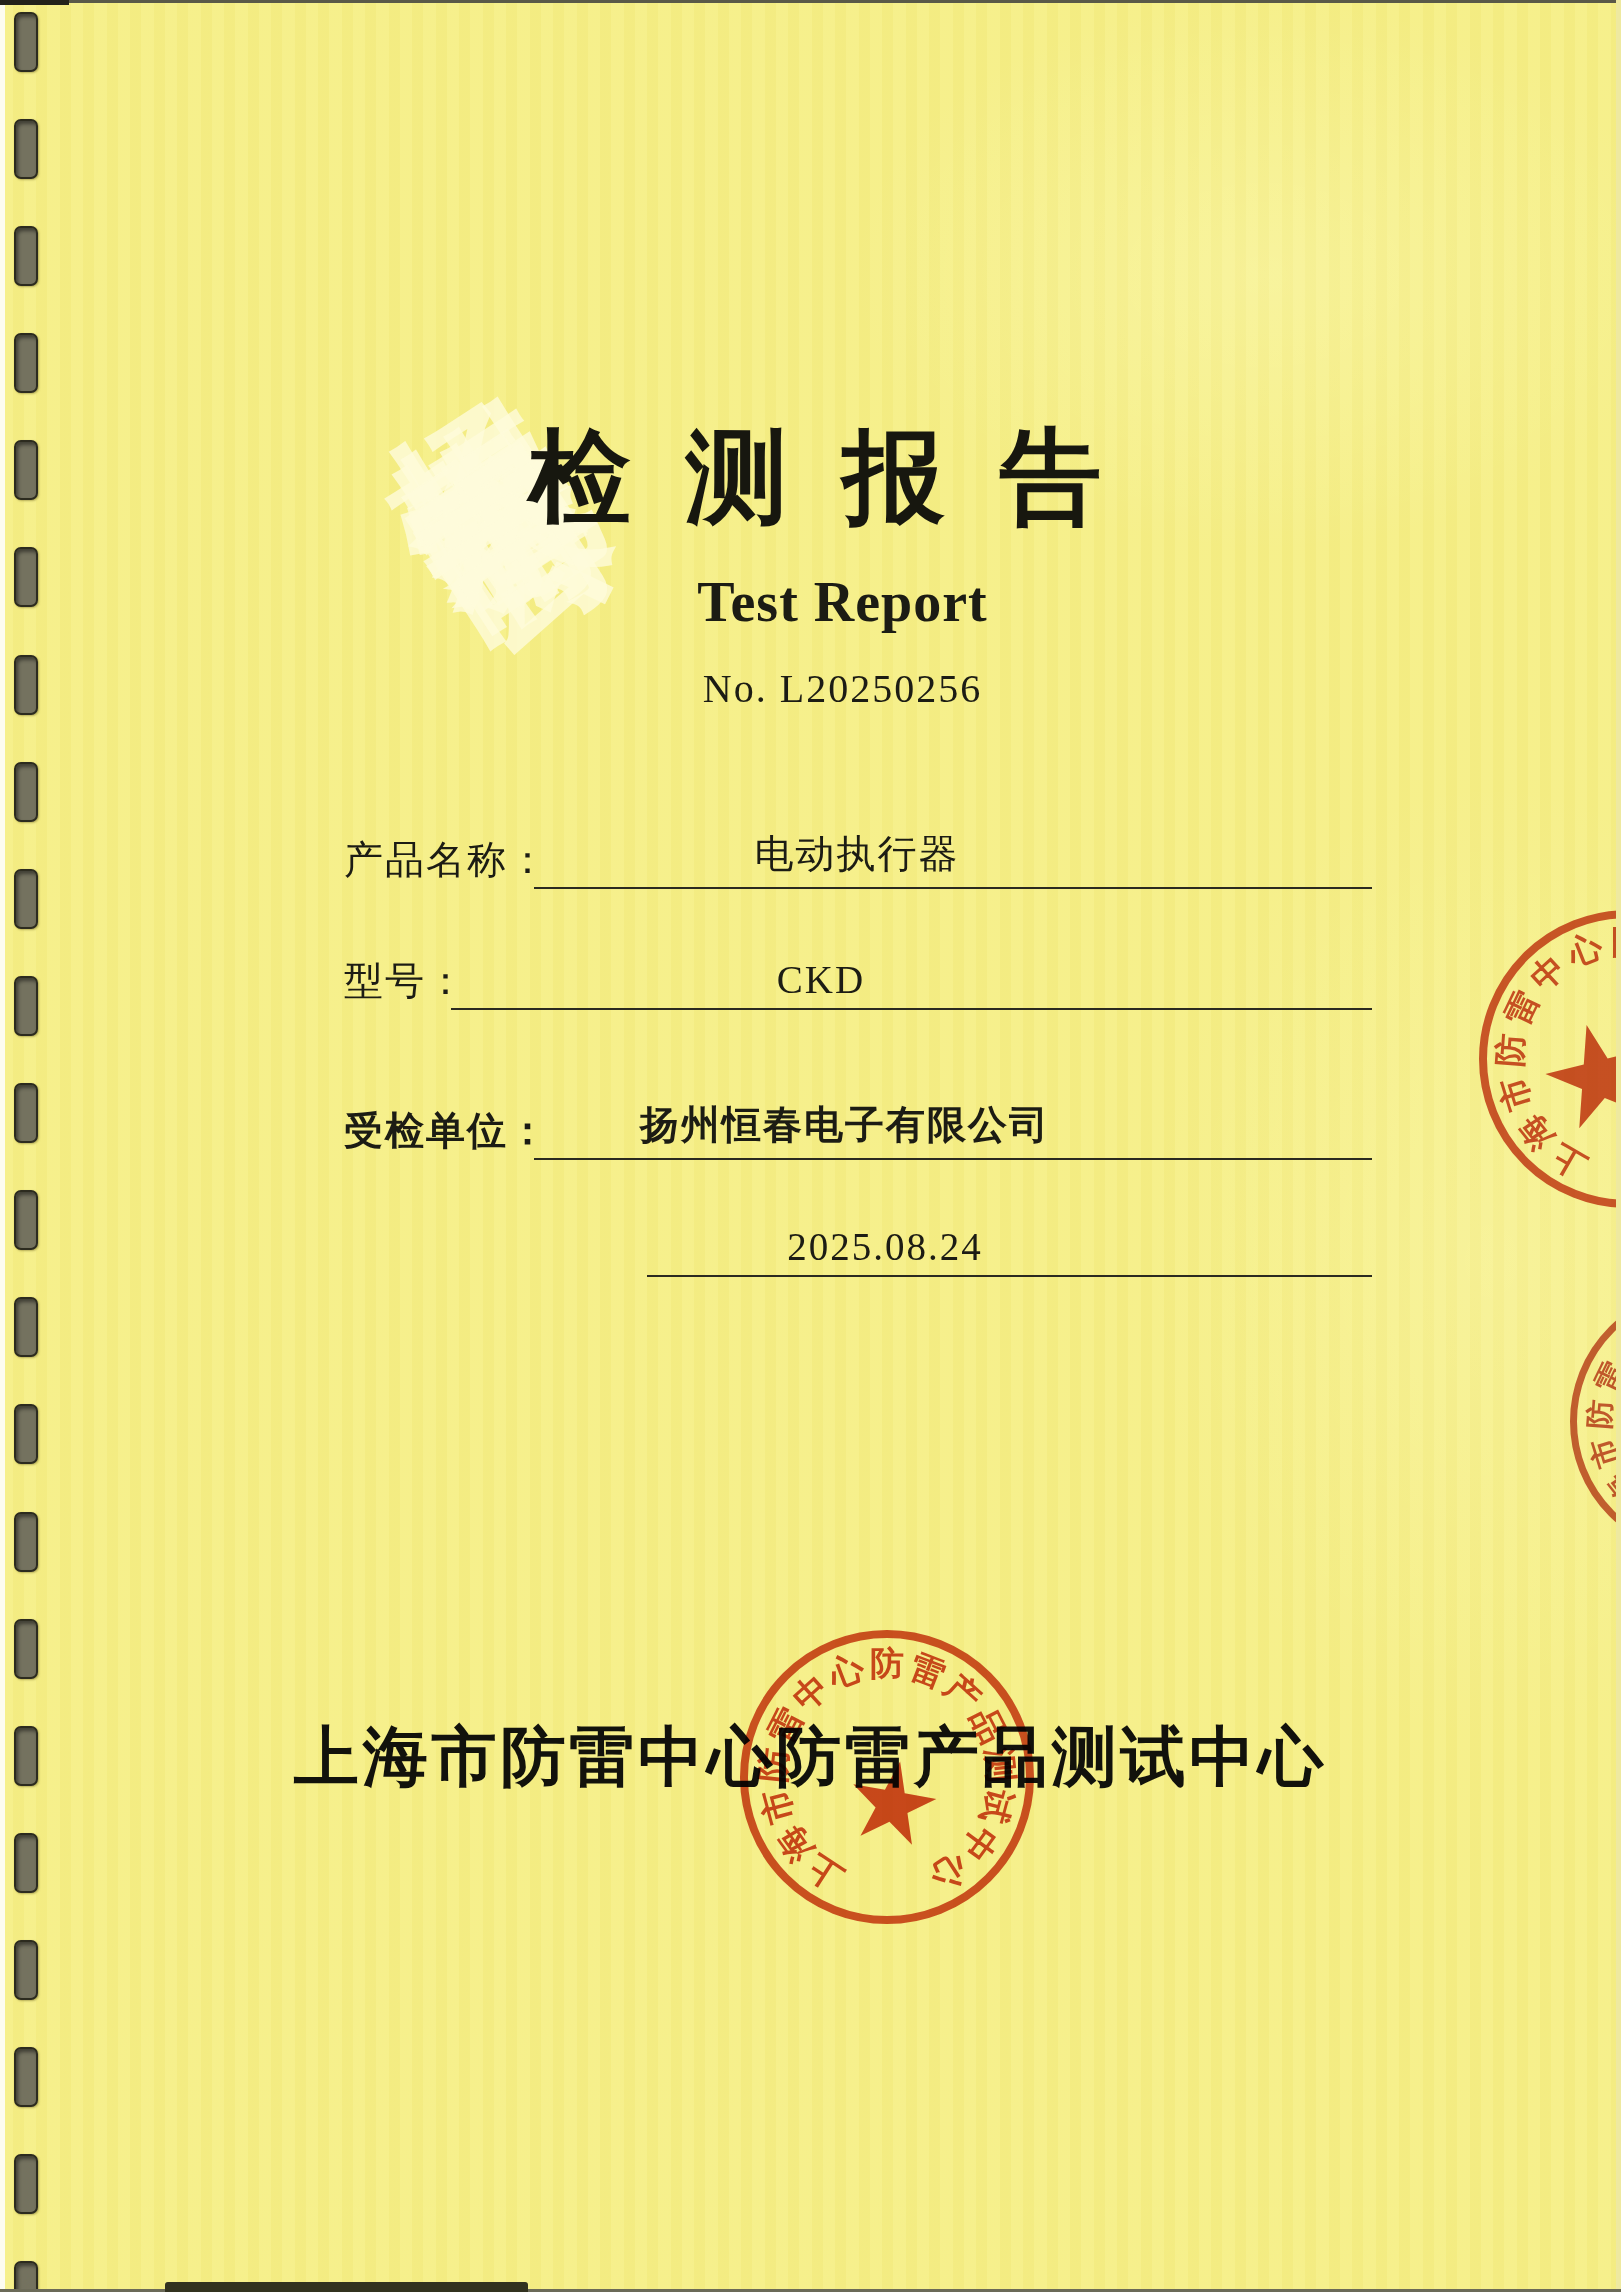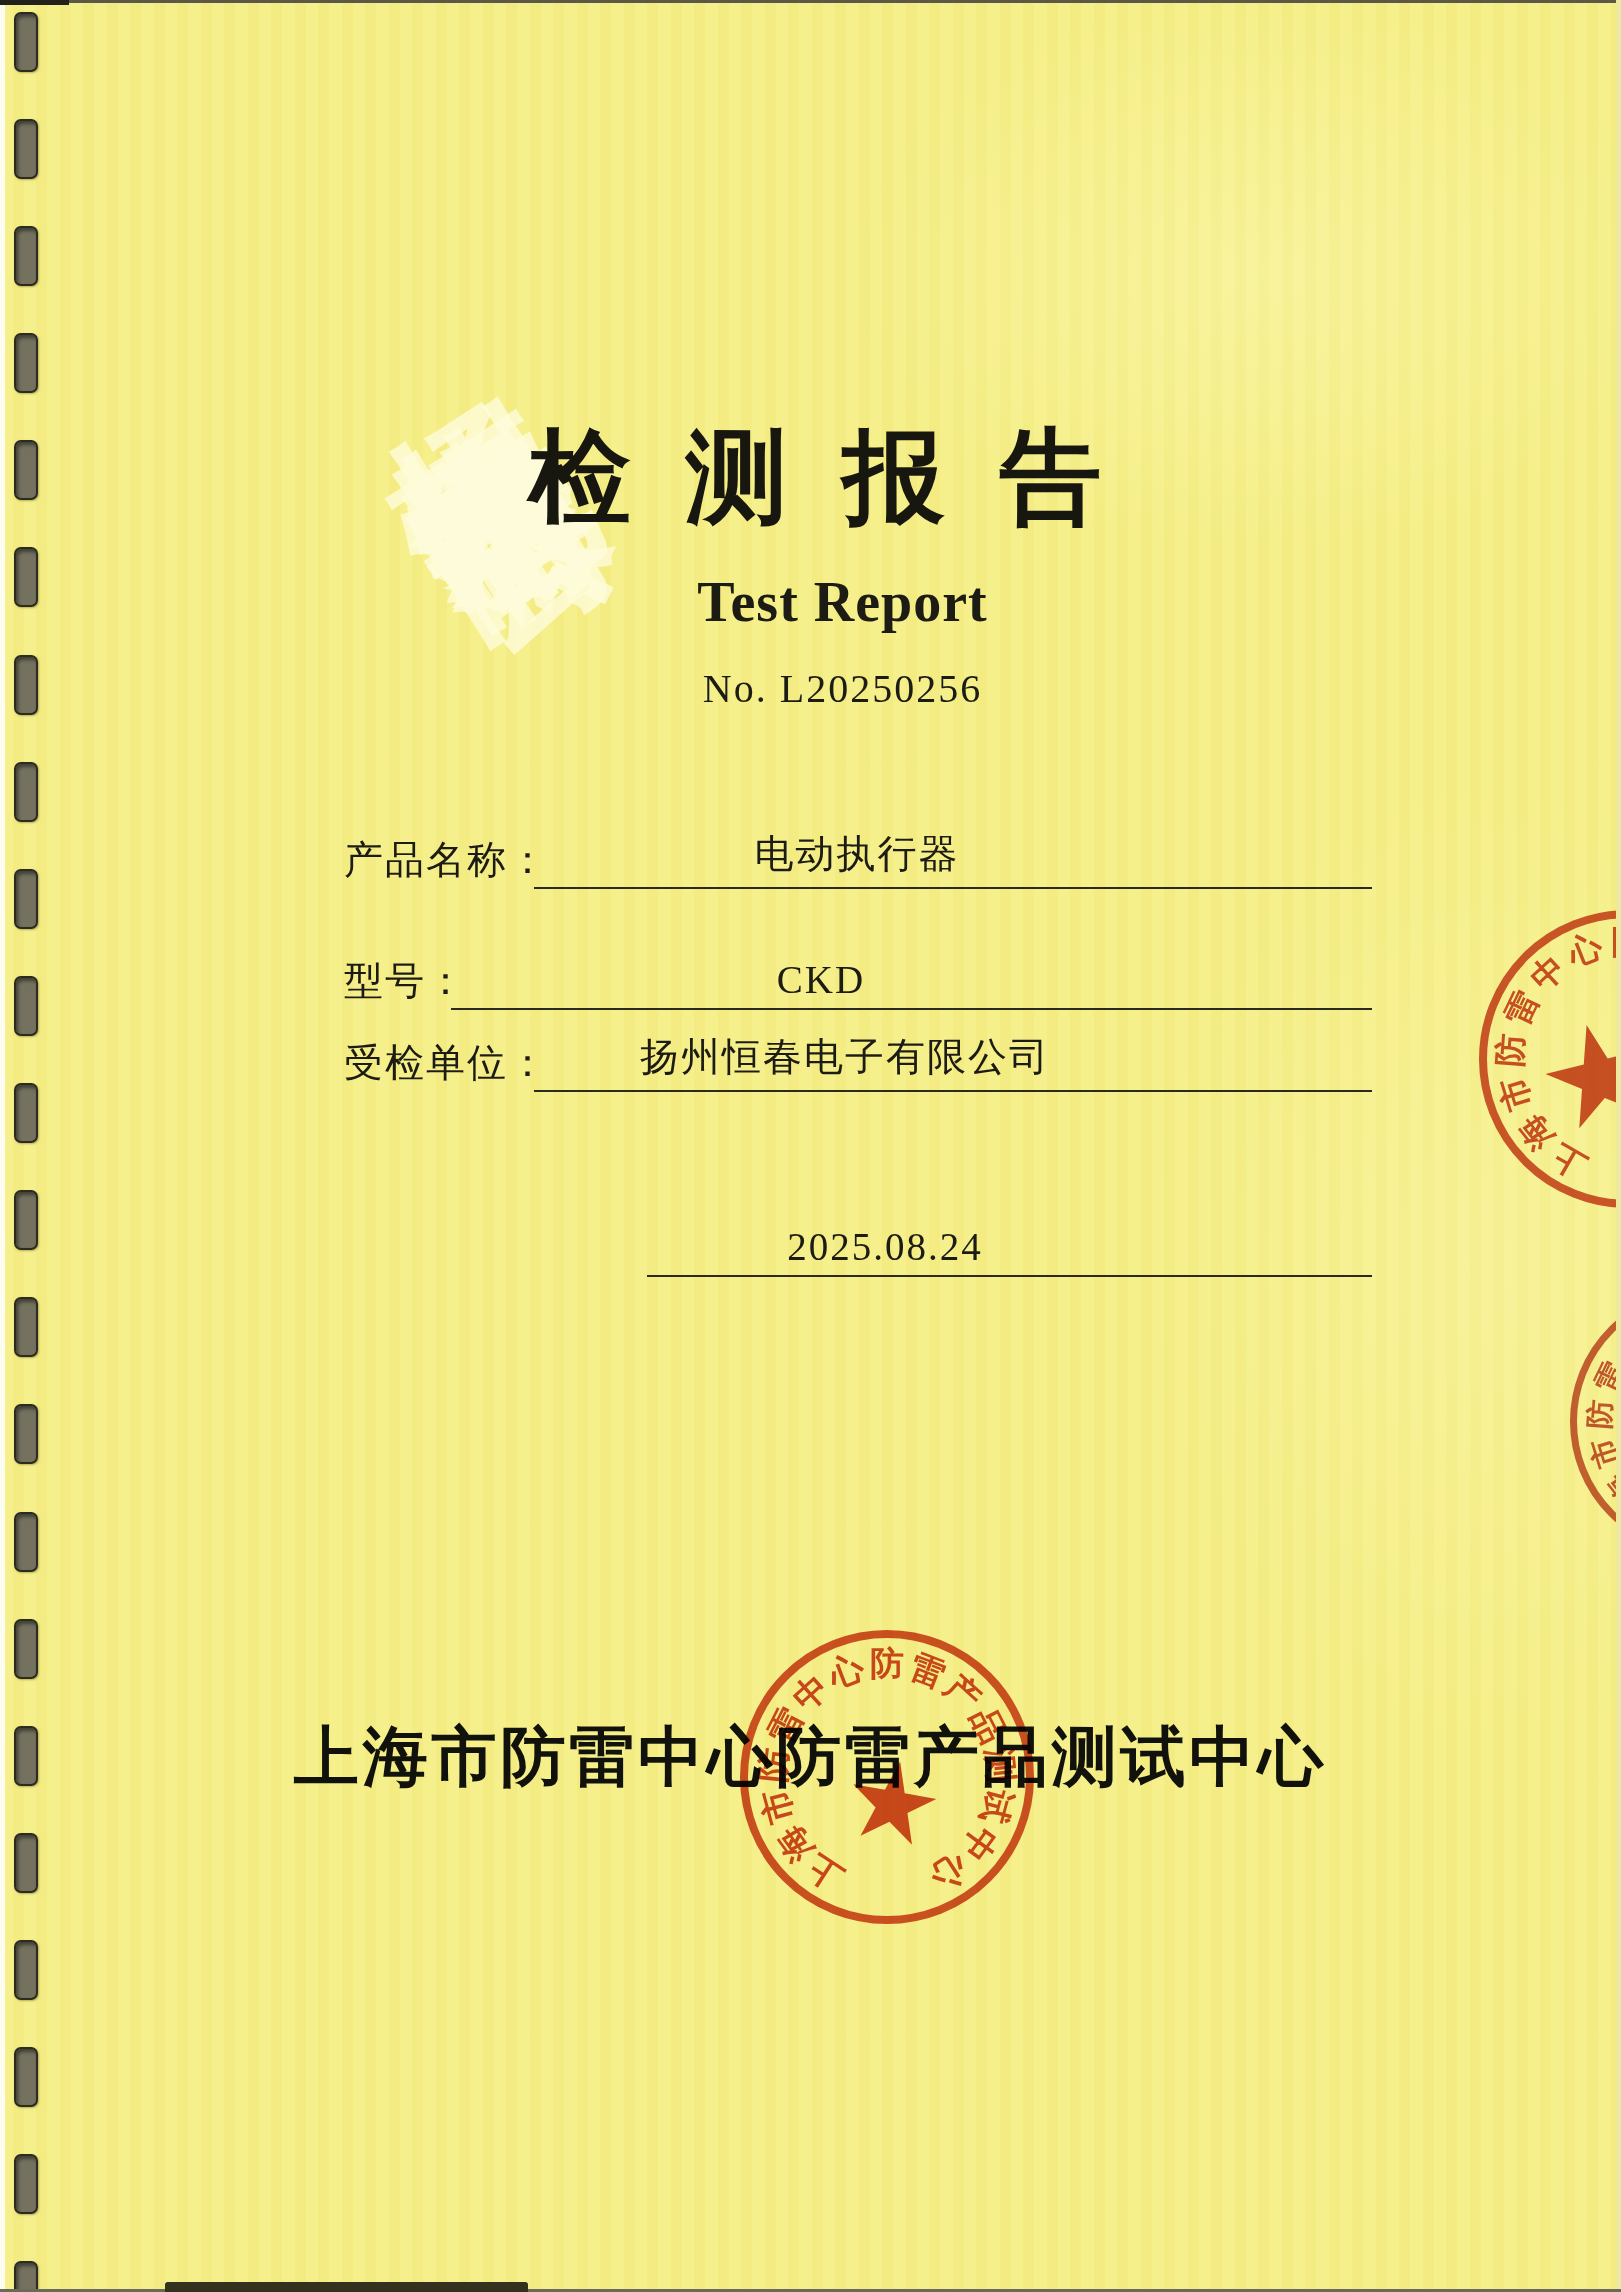--- a/index.html
+++ b/index.html
@@ -79,21 +79,21 @@
     border-bottom:2.9px solid #2b2a20;
   }
   .row .value{
     position:absolute;bottom:7.8px;
     transform:translateX(-50%);
     font-size:39px;letter-spacing:2px;
     white-space:nowrap;
   }
   #row-0{top:842px;}  #row-0 .fill-line{left:190px;} #row-0 .value{left:513px;}
   #row-1{top:963px;}  #row-1 .fill-line{left:107px;} #row-1 .value{left:477px;}
-  #row-2{top:1045px;} #row-2 .fill-line{left:190px;} #row-2 .value{left:501px;}
+  #row-2{top:1113px;font-weight:bold;} #row-2 .fill-line{left:190px;} #row-2 .value{left:501px;}
   #row-3{top:1230px;} #row-3 .fill-line{left:303px;} #row-3 .value{left:541px;}
 
   .issuer{
     position:absolute;left:0;top:1713px;width:100%;
     text-align:center;
     font-family:Liberation Mono, monospace;
     font-size:65px;font-weight:700;letter-spacing:3.9px;
     color:#12120c;
   }
 

